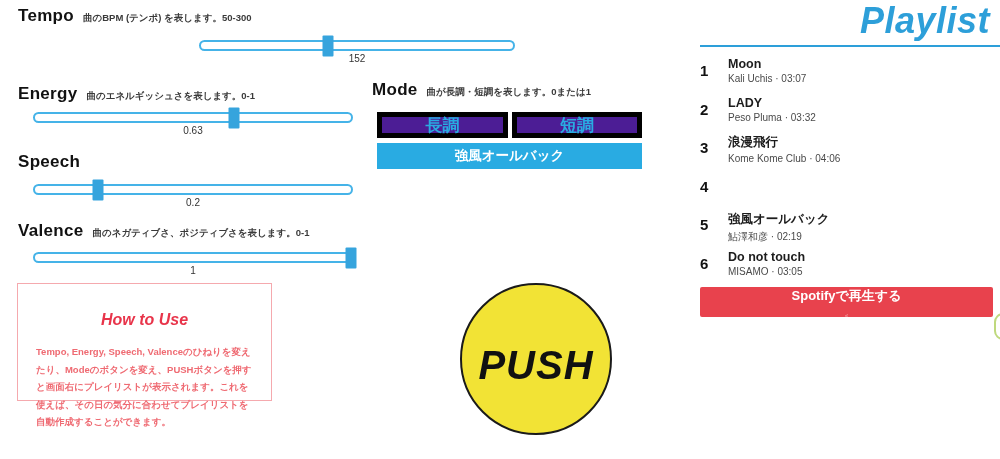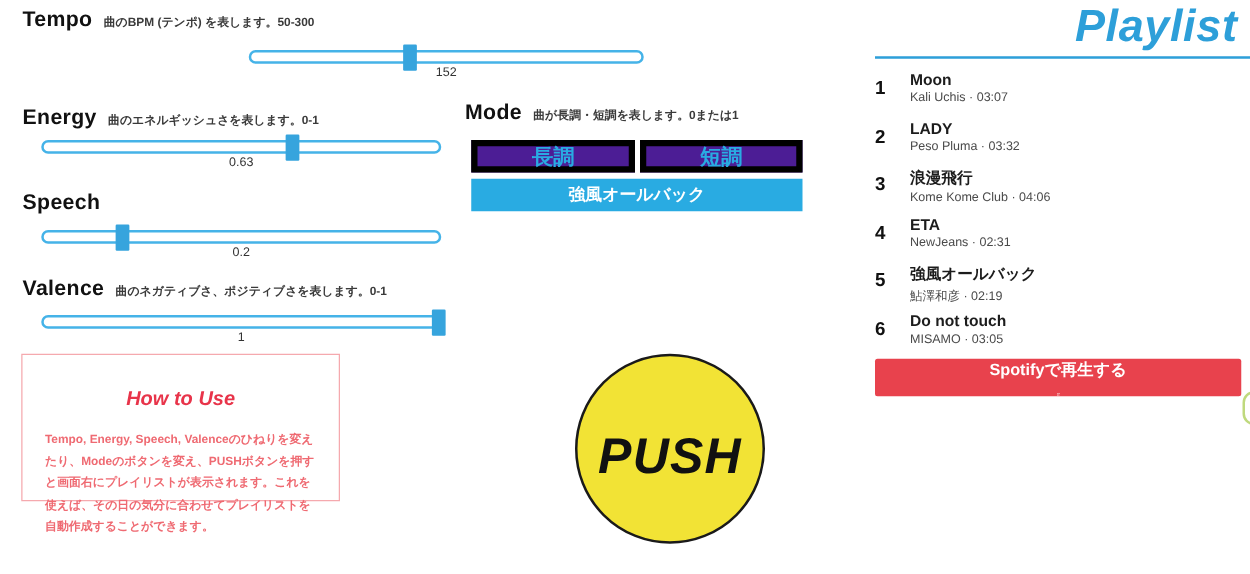--- a/index.html
+++ b/index.html
@@ -137,24 +137,20 @@
     <div class="pl-row">
       <div class="pl-no">3</div>
       <div class="pl-info">
         <div class="pl-song">浪漫飛行</div>
         <div class="pl-meta">Kome Kome Club · 04:06</div>
       </div>
     </div>
 
     <div class="pl-row">
       <div class="pl-no">4</div>
-      <div class="pl-info">
-        <div class="pl-song">ETA</div>
-        <div class="pl-meta">NewJeans · 02:31</div>
-      </div>
     </div>
 
     <div class="pl-row">
       <div class="pl-no">5</div>
       <div class="pl-info">
         <div class="pl-song">強風オールバック</div>
         <div class="pl-meta">鮎澤和彦 · 02:19</div>
       </div>
     </div>
 

